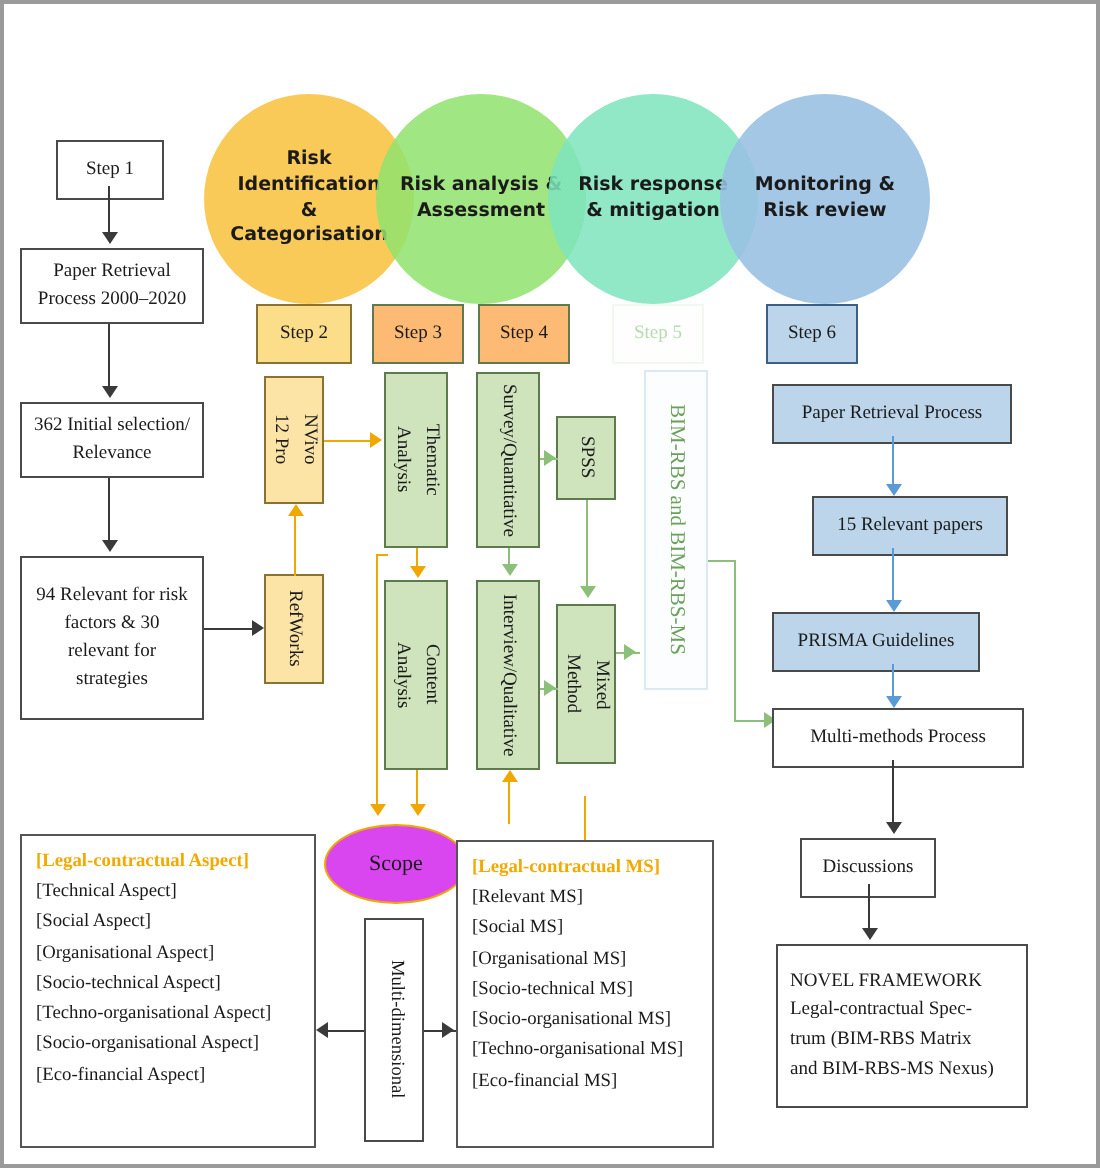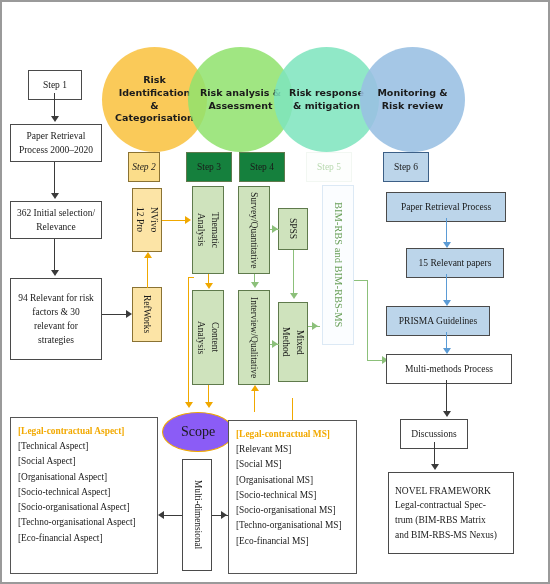--- a/index.html
+++ b/index.html
@@ -17,36 +17,36 @@
   .c3{background:rgba(126,228,190,.86);}
   .c4{background:rgba(153,191,226,.88);}
 
   
   .box{border:1px solid #6b6b6b;background:#fff;display:flex;align-items:center;
        justify-content:center;text-align:center;font-size:9.5px;color:#1a1a1a;
        line-height:1.5;padding:14px 3px;}
   .box.pad{justify-content:flex-start;text-align:left;padding:21px 6px;align-items:flex-start;}
   .step{font-size:9.5px;border:1px solid #555;}
   .step-y{background:#fbdd8a;border-color:#8a7233;}
-  .step-g{background:#15803d;border-color:#5f7a4c;}
+  .step-g{background:#fdba74;border-color:#5f7a4c;}
   .step-w{background:#fdfefd;border-color:#f2f7f2;color:#b9d9b0;}
   .step-b{background:#bcd5ea;border-color:#3c5f86;}
 
   .ybox{background:#fce4a6;border:1.2px solid #8a7233;}
   .gbox{background:#cfe3bd;border:1.2px solid #5f7a4c;}
   .bbox{background:#bcd5ea;border:1.2px solid #4a4a4a;}
   .wbox{background:#fff;border:1.2px solid #4a4a4a;}
   .vert{writing-mode:vertical-rl;}
 
   .bimbox{background:#fbfdff;border:1px solid #dce9f5;color:#6aa05a;
           font-size:10.5px;writing-mode:vertical-rl;display:flex;
           align-items:center;justify-content:center;font-family:"Liberation Serif",serif;}
 
-  .ellipse{border:1.6px solid #f0a800;border-radius:50%;background:#8b5cf6;
-           display:flex;align-items:center;justify-content:center;font-size:14px;color:#1a1a1a;}
+  .ellipse{border:1.6px solid #f0a800;border-radius:50%;background:#d946ef;
+           display:flex;align-items:center;justify-content:center;font-size:11px;color:#1a1a1a;}
 
   .listbox{border:1.2px solid #555;background:#fff;padding:6px 7px;}
   .listbox div{font-size:9.4px;line-height:1.62;color:#1a1a1a;white-space:nowrap;}
   .listbox div.hl{color:#f2a900;font-weight:700;}
 
   
   .ln{position:absolute;background:#3a3a3a;}
   .ln.v{width:1.2px;}
   .ln.h{height:1.2px;}
   .ln.or{background:#f0a800;}
@@ -88,21 +88,21 @@
       <span>&amp; mitigation</span>
     </span>
   </div>
   <div class="abs circle c4" style="left:358px;top:45px;width:105px;height:105px;">
     <span>
       <span>Monitoring &amp;</span><br>
       <span>Risk review</span>
     </span>
   </div>
 
-  <div class="abs box step step-y" style="left:126px;top:150px;width:32px;height:21px;font-style:italic;">Step 2</div>
+  <div class="abs box step step-y" style="left:126px;top:150px;width:48px;height:21px;">Step 2</div>
   <div class="abs box step step-g" style="left:184px;top:150px;width:46px;height:21px;">Step 3</div>
   <div class="abs box step step-g" style="left:237px;top:150px;width:46px;height:21px;">Step 4</div>
   <div class="abs box step step-w" style="left:304px;top:150px;width:46px;height:21px;">Step 5</div>
   <div class="abs box step step-b" style="left:381px;top:150px;width:46px;height:21px;">Step 6</div>
 
   <div class="abs box wbox" style="left:26px;top:68px;width:54px;height:23px;">Step 1</div>
   <div class="ln v" style="left:52px;top:91px;height:25px;"></div>
   <div class="ar down" style="left:49px;top:114px;"></div>
 
   <div class="abs box wbox" style="left:8px;top:122px;width:92px;height:38px;">Paper Retrieval Process 2000–2020</div>
@@ -203,22 +203,22 @@
   <div class="ln v or" style="left:252px;top:396px;height:0px;"></div>
   <div class="ln v or" style="left:252px;top:388px;height:22px;"></div>
   <div class="ar up or-up" style="left:249px;top:383px;"></div>
 
   <div class="abs listbox" style="left:8px;top:415px;width:148px;height:157px;">
     <div class="hl">[Legal-contractual Aspect]</div>
     <div>[Technical Aspect]</div>
     <div>[Social Aspect]</div>
     <div>[Organisational Aspect]</div>
     <div>[Socio-technical Aspect]</div>
+    <div>[Techno-organisational Aspect]</div>
     <div>[Socio-organisational Aspect]</div>
-    <div>[Techno-organisational Aspect]</div>
     <div>[Eco-financial Aspect]</div>
   </div>
 
   <div class="abs listbox" style="left:226px;top:418px;width:129px;height:154px;">
     <div class="hl">[Legal-contractual MS]</div>
     <div>[Relevant MS]</div>
     <div>[Social MS]</div>
     <div>[Organisational MS]</div>
     <div>[Socio-technical MS]</div>
     <div>[Socio-organisational MS]</div>

